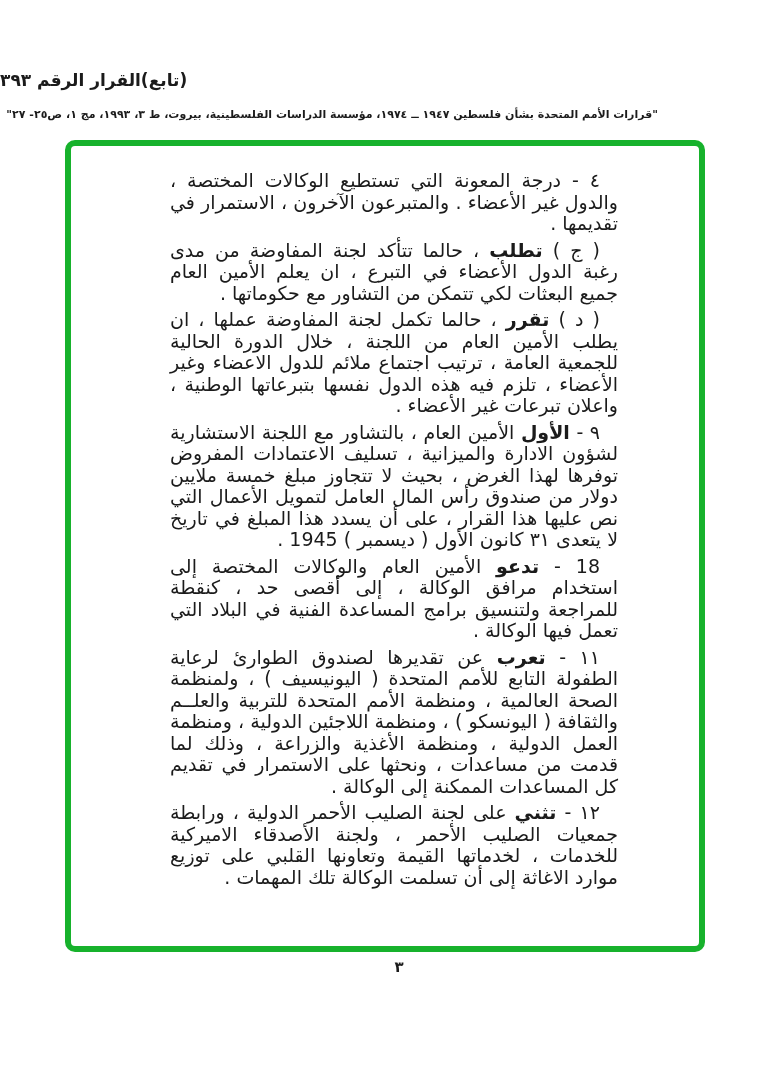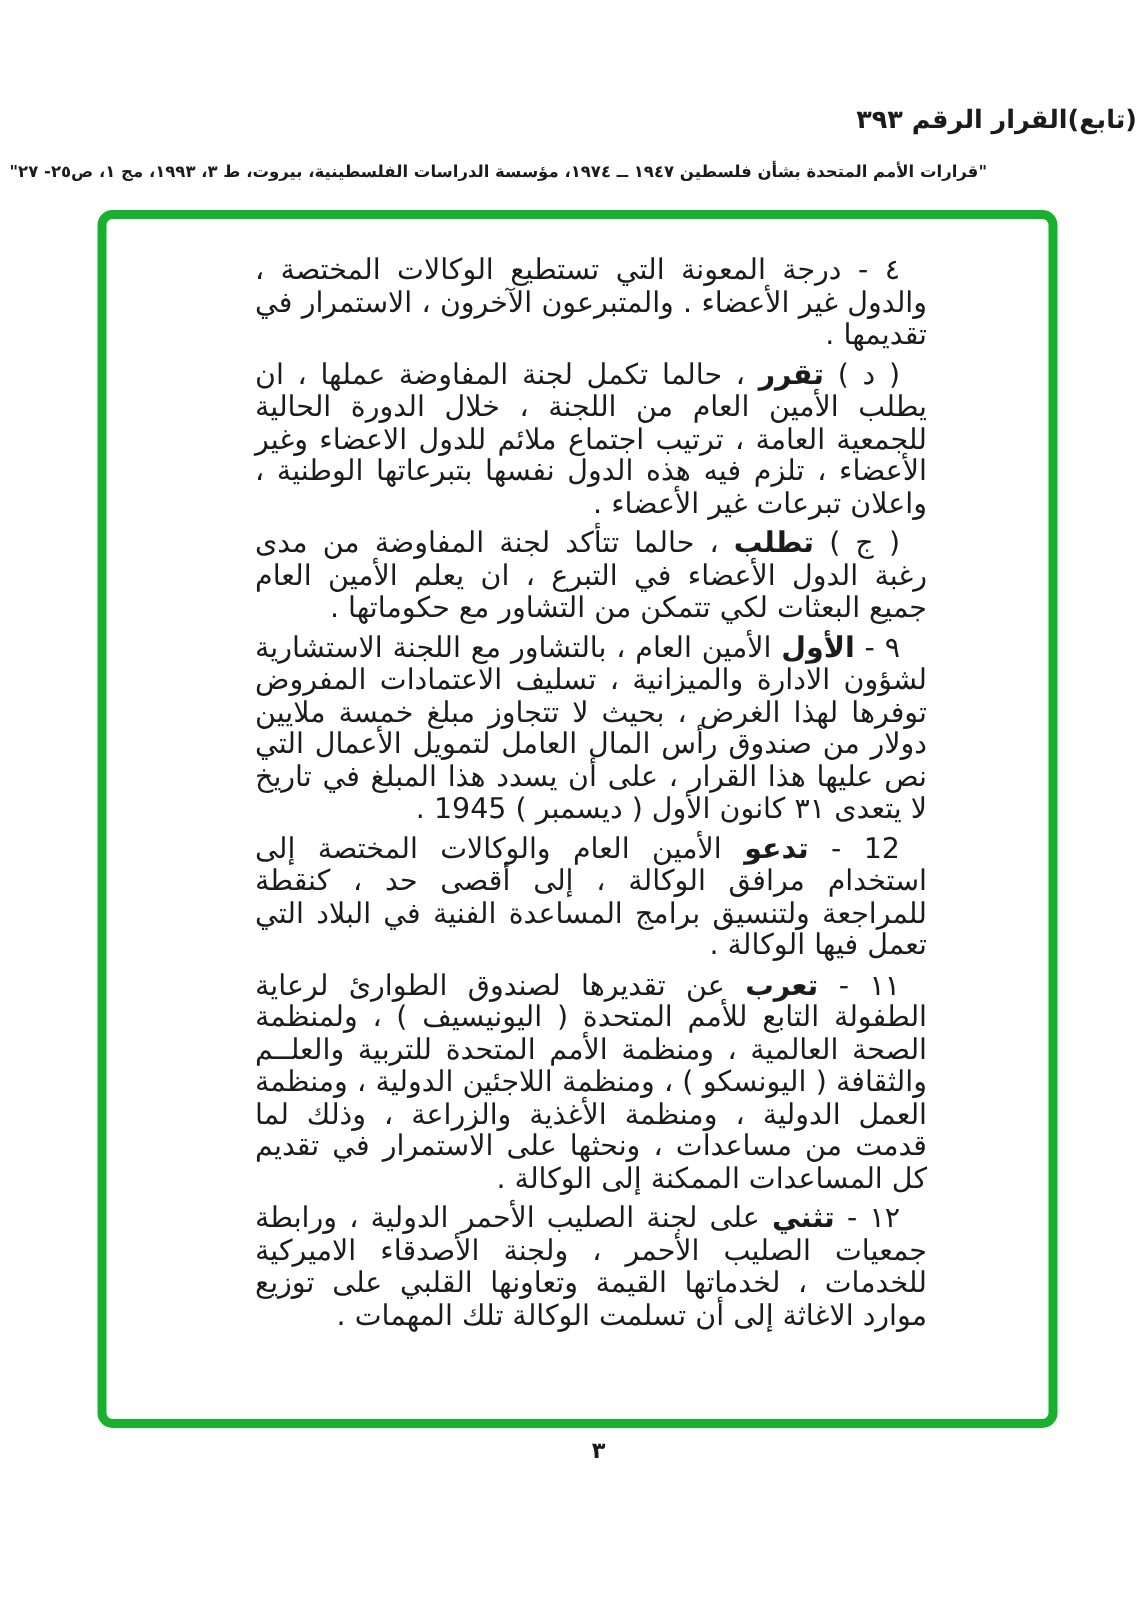--- a/index.html
+++ b/index.html
@@ -10,21 +10,21 @@
     background: #ffffff;
     font-family: "DejaVu Sans", sans-serif;
     color: #1b1b1b;
     overflow: hidden;
   }
   .doc-title {
     position: absolute;
     top: 70px;
     left: 0;
     right: 0;
-    text-align: right;
+    text-align: left;
     direction: rtl;
     font-size: 17px;
     font-weight: bold;
     letter-spacing: 0;
   }
   .source-line {
     position: absolute;
     top: 108px;
     right: 100px;
     direction: rtl;
@@ -74,23 +74,23 @@
 <div class="page" style="color: rgb(27, 27, 27); background: rgb(255, 255, 255);">
 
   <div class="doc-title">(تابع)القرار الرقم ٣٩٣</div>
 
   <div class="source-line">"قرارات الأمم المتحدة بشأن فلسطين ١٩٤٧ ــ ١٩٧٤، مؤسسة الدراسات الفلسطينية، بيروت، ط ٣، ١٩٩٣، مج ١، ص٢٥- ٢٧"</div>
 
   <div class="frame" style="border-color: rgb(23, 178, 44);"></div>
 
   <div class="doc-body">
       <p class="para"><span>٤ - </span><b></b><span>درجة المعونة التي تستطيع الوكالات المختصة ، والدول غير الأعضاء . والمتبرعون الآخرون ، الاستمرار في تقديمها .</span></p>
+      <p class="para"><span>( ج )  </span><b>تطلب</b><span> ، حالما تتأكد لجنة المفاوضة من مدى رغبة الدول الأعضاء في التبرع ، ان يعلم الأمين العام جميع البعثات لكي تتمكن من التشاور مع حكوماتها .</span></p>
       <p class="para"><span>( د )  </span><b>تقرر</b><span> ، حالما تكمل لجنة المفاوضة عملها ، ان يطلب الأمين العام من اللجنة ، خلال الدورة الحالية للجمعية العامة ، ترتيب اجتماع ملائم للدول الاعضاء وغير الأعضاء ، تلزم فيه هذه الدول نفسها بتبرعاتها الوطنية ، واعلان تبرعات غير الأعضاء .</span></p>
-      <p class="para"><span>( ج )  </span><b>تطلب</b><span> ، حالما تتأكد لجنة المفاوضة من مدى رغبة الدول الأعضاء في التبرع ، ان يعلم الأمين العام جميع البعثات لكي تتمكن من التشاور مع حكوماتها .</span></p>
       <p class="para"><span>٩ - </span><b>الأول</b><span> الأمين العام ، بالتشاور مع اللجنة الاستشارية لشؤون الادارة والميزانية ، تسليف الاعتمادات المفروض توفرها لهذا الغرض ، بحيث لا تتجاوز مبلغ خمسة ملايين دولار من صندوق رأس المال العامل لتمويل الأعمال التي نص عليها هذا القرار ، على أن يسدد هذا المبلغ في تاريخ لا يتعدى ٣١ كانون الأول ( ديسمبر ) 1945 .</span></p>
-      <p class="para"><span>12 - </span><b>تدعو</b><span> الأمين العام والوكالات المختصة إلى استخدام مرافق الوكالة ، إلى أقصى حد ، كنقطة للمراجعة ولتنسيق برامج المساعدة الفنية في البلاد التي تعمل فيها الوكالة .</span></p>
+      <p class="para"><span>18 - </span><b>تدعو</b><span> الأمين العام والوكالات المختصة إلى استخدام مرافق الوكالة ، إلى أقصى حد ، كنقطة للمراجعة ولتنسيق برامج المساعدة الفنية في البلاد التي تعمل فيها الوكالة .</span></p>
       <p class="para"><span>١١ - </span><b>تعرب</b><span> عن تقديرها لصندوق الطوارئ لرعاية الطفولة التابع للأمم المتحدة ( اليونيسيف ) ، ولمنظمة الصحة العالمية ، ومنظمة الأمم المتحدة للتربية والعلــم والثقافة ( اليونسكو ) ، ومنظمة اللاجئين الدولية ، ومنظمة العمل الدولية ، ومنظمة الأغذية والزراعة ، وذلك لما قدمت من مساعدات ، ونحثها على الاستمرار في تقديم كل المساعدات الممكنة إلى الوكالة .</span></p>
       <p class="para"><span>١٢ - </span><b>تثني</b><span> على لجنة الصليب الأحمر الدولية ، ورابطة جمعيات الصليب الأحمر ، ولجنة الأصدقاء الاميركية للخدمات ، لخدماتها القيمة وتعاونها القلبي على توزيع موارد الاغاثة إلى أن تسلمت الوكالة تلك المهمات .</span></p>
     </div>
 
   <div class="page-number">٣</div>
 
 </div>
 
 </body></html>

